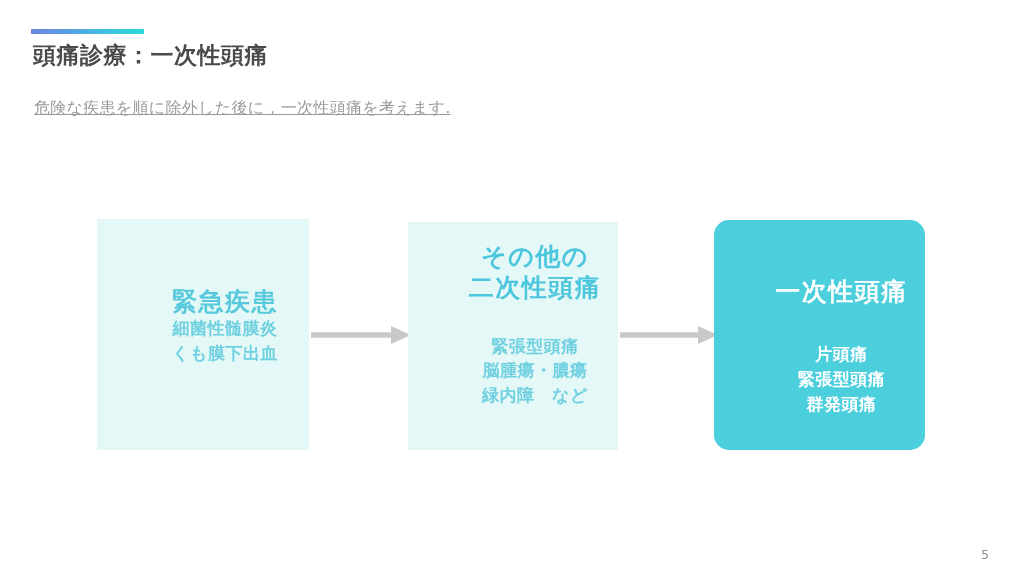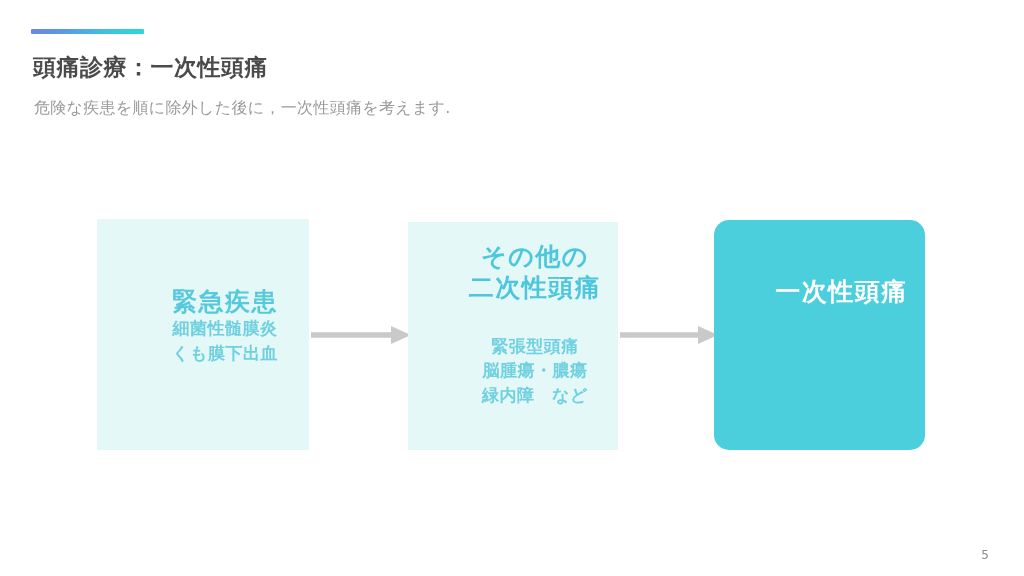--- a/index.html
+++ b/index.html
@@ -22,36 +22,37 @@
     left: 31px;
     top: 29px;
     width: 113px;
     height: 5px;
     background: linear-gradient(90deg, #6d86e0 0%, #5a9ae2 28%, #3fc3dd 68%, #2ad9d6 100%);
     border-radius: 1px;
   }
   .page-title {
     position: absolute;
     left: 33px;
-    top: 52px;
+    top: 40px;
     font-size: 23px;
     font-weight: bold;
     color: #4a4a4a;
     letter-spacing: 0.5px;
     white-space: nowrap;
   }
   .page-subtitle {
     position: absolute;
     left: 34px;
     top: 98px;
     font-size: 16px;
     font-weight: normal;
     color: #9a9a9a;
     letter-spacing: 0.3px;
     white-space: nowrap;
+    text-decoration: underline;
   }
 
   
   .flow {
     position: absolute;
     left: 0;
     top: 0;
     width: 1024px;
     height: 576px;
   }
@@ -185,17 +186,20 @@
   </div>
 
   <div class="arrow" id="arrow-2">
     <svg width="98" height="24" viewBox="0 0 98 24" aria-hidden="true">
       <path d="M0 9.2 H78 V3 L98 12 L78 21 V14.8 H0 Z" fill="#c9c9c9"></path>
     </svg>
   </div>
 
   <div class="flow-box" id="box-3">
     <div class="box-title">一次性頭痛</div>
+    <div class="box-items">片頭痛
+緊張型頭痛
+群発頭痛</div>
   </div>
 
 </div>
 
 <div class="page-number">5</div>
 
 </body></html>

